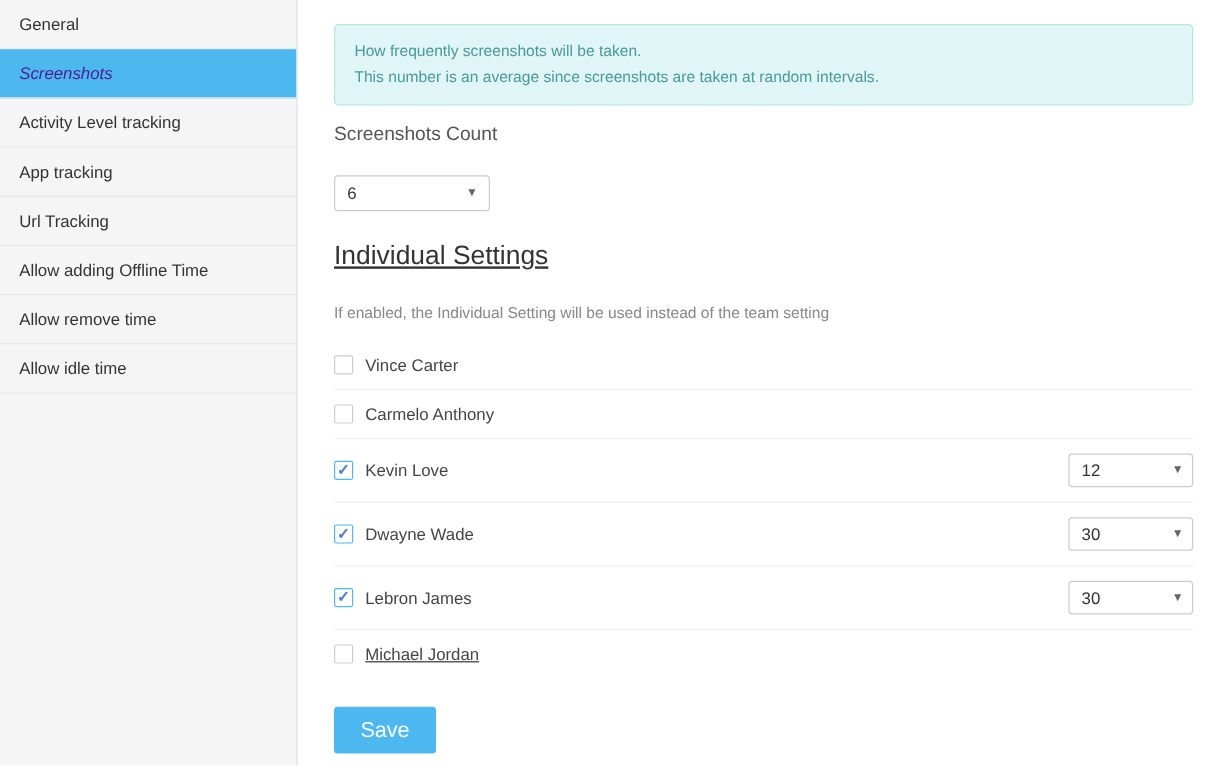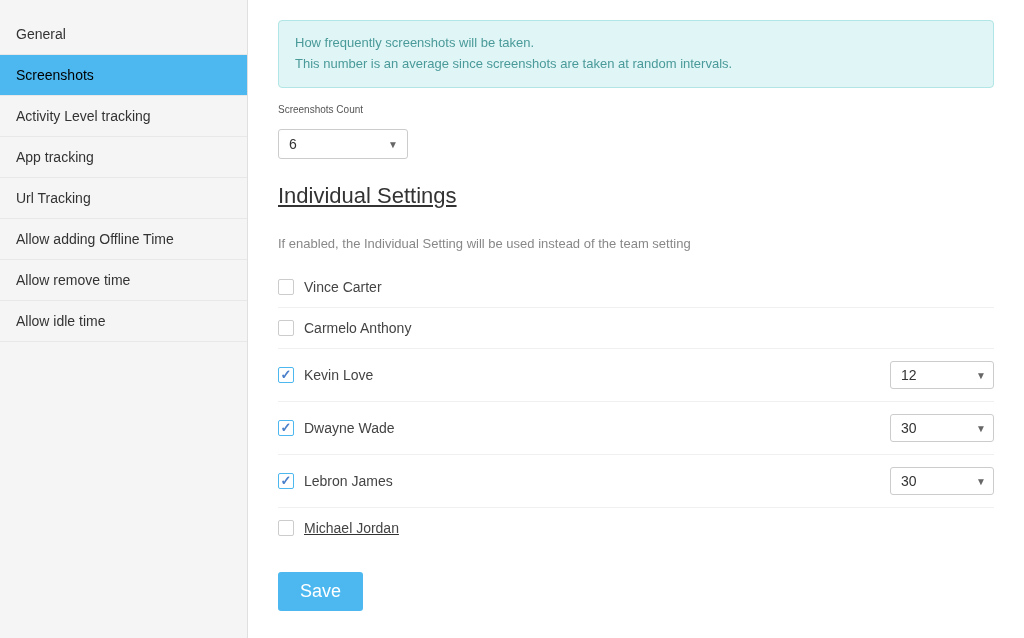--- a/index.html
+++ b/index.html
@@ -4,34 +4,35 @@
   <style>
     * { box-sizing: border-box; margin: 0; padding: 0; }
     body { font-family: Arial, sans-serif; font-size: 14px; color: #333; background: #fff; display: flex; height: 638px; overflow: hidden; }
 
     
     .sidebar {
       width: 248px;
       min-width: 248px;
       background: #f5f5f5;
       border-right: 1px solid #e0e0e0;
-      padding-top: 14px;
+      padding-top: 0;
       height: 100%;
       overflow-y: auto;
     }
     .sidebar-item {
       padding: 12px 16px;
       cursor: pointer;
       color: #333;
       border-bottom: 1px solid #e8e8e8;
       font-size: 14px;
     }
     .sidebar-item.active {
       background: #4db8f0;
-      color: #000000;
+      color: #4c1d95;
+      font-style: italic;
     }
 
     
     .main {
       flex: 1;
       padding: 20px 30px;
       overflow-y: auto;
       background: #fff;
     }
 
@@ -42,23 +43,23 @@
       border-radius: 4px;
       padding: 12px 16px;
       color: #4a9a9a;
       margin-bottom: 16px;
       font-size: 13px;
       line-height: 1.6;
     }
 
     
     .field-label {
-      font-size: 10px;
+      font-size: 16px;
       color: #555;
-      margin-bottom: 14px;
+      margin-bottom: 24px;
       font-weight: normal;
     }
     .select-wrapper {
       position: relative;
       display: inline-block;
     }
     .select-wrapper select {
       appearance: none;
       -webkit-appearance: none;
       border: 1px solid #ccc;

